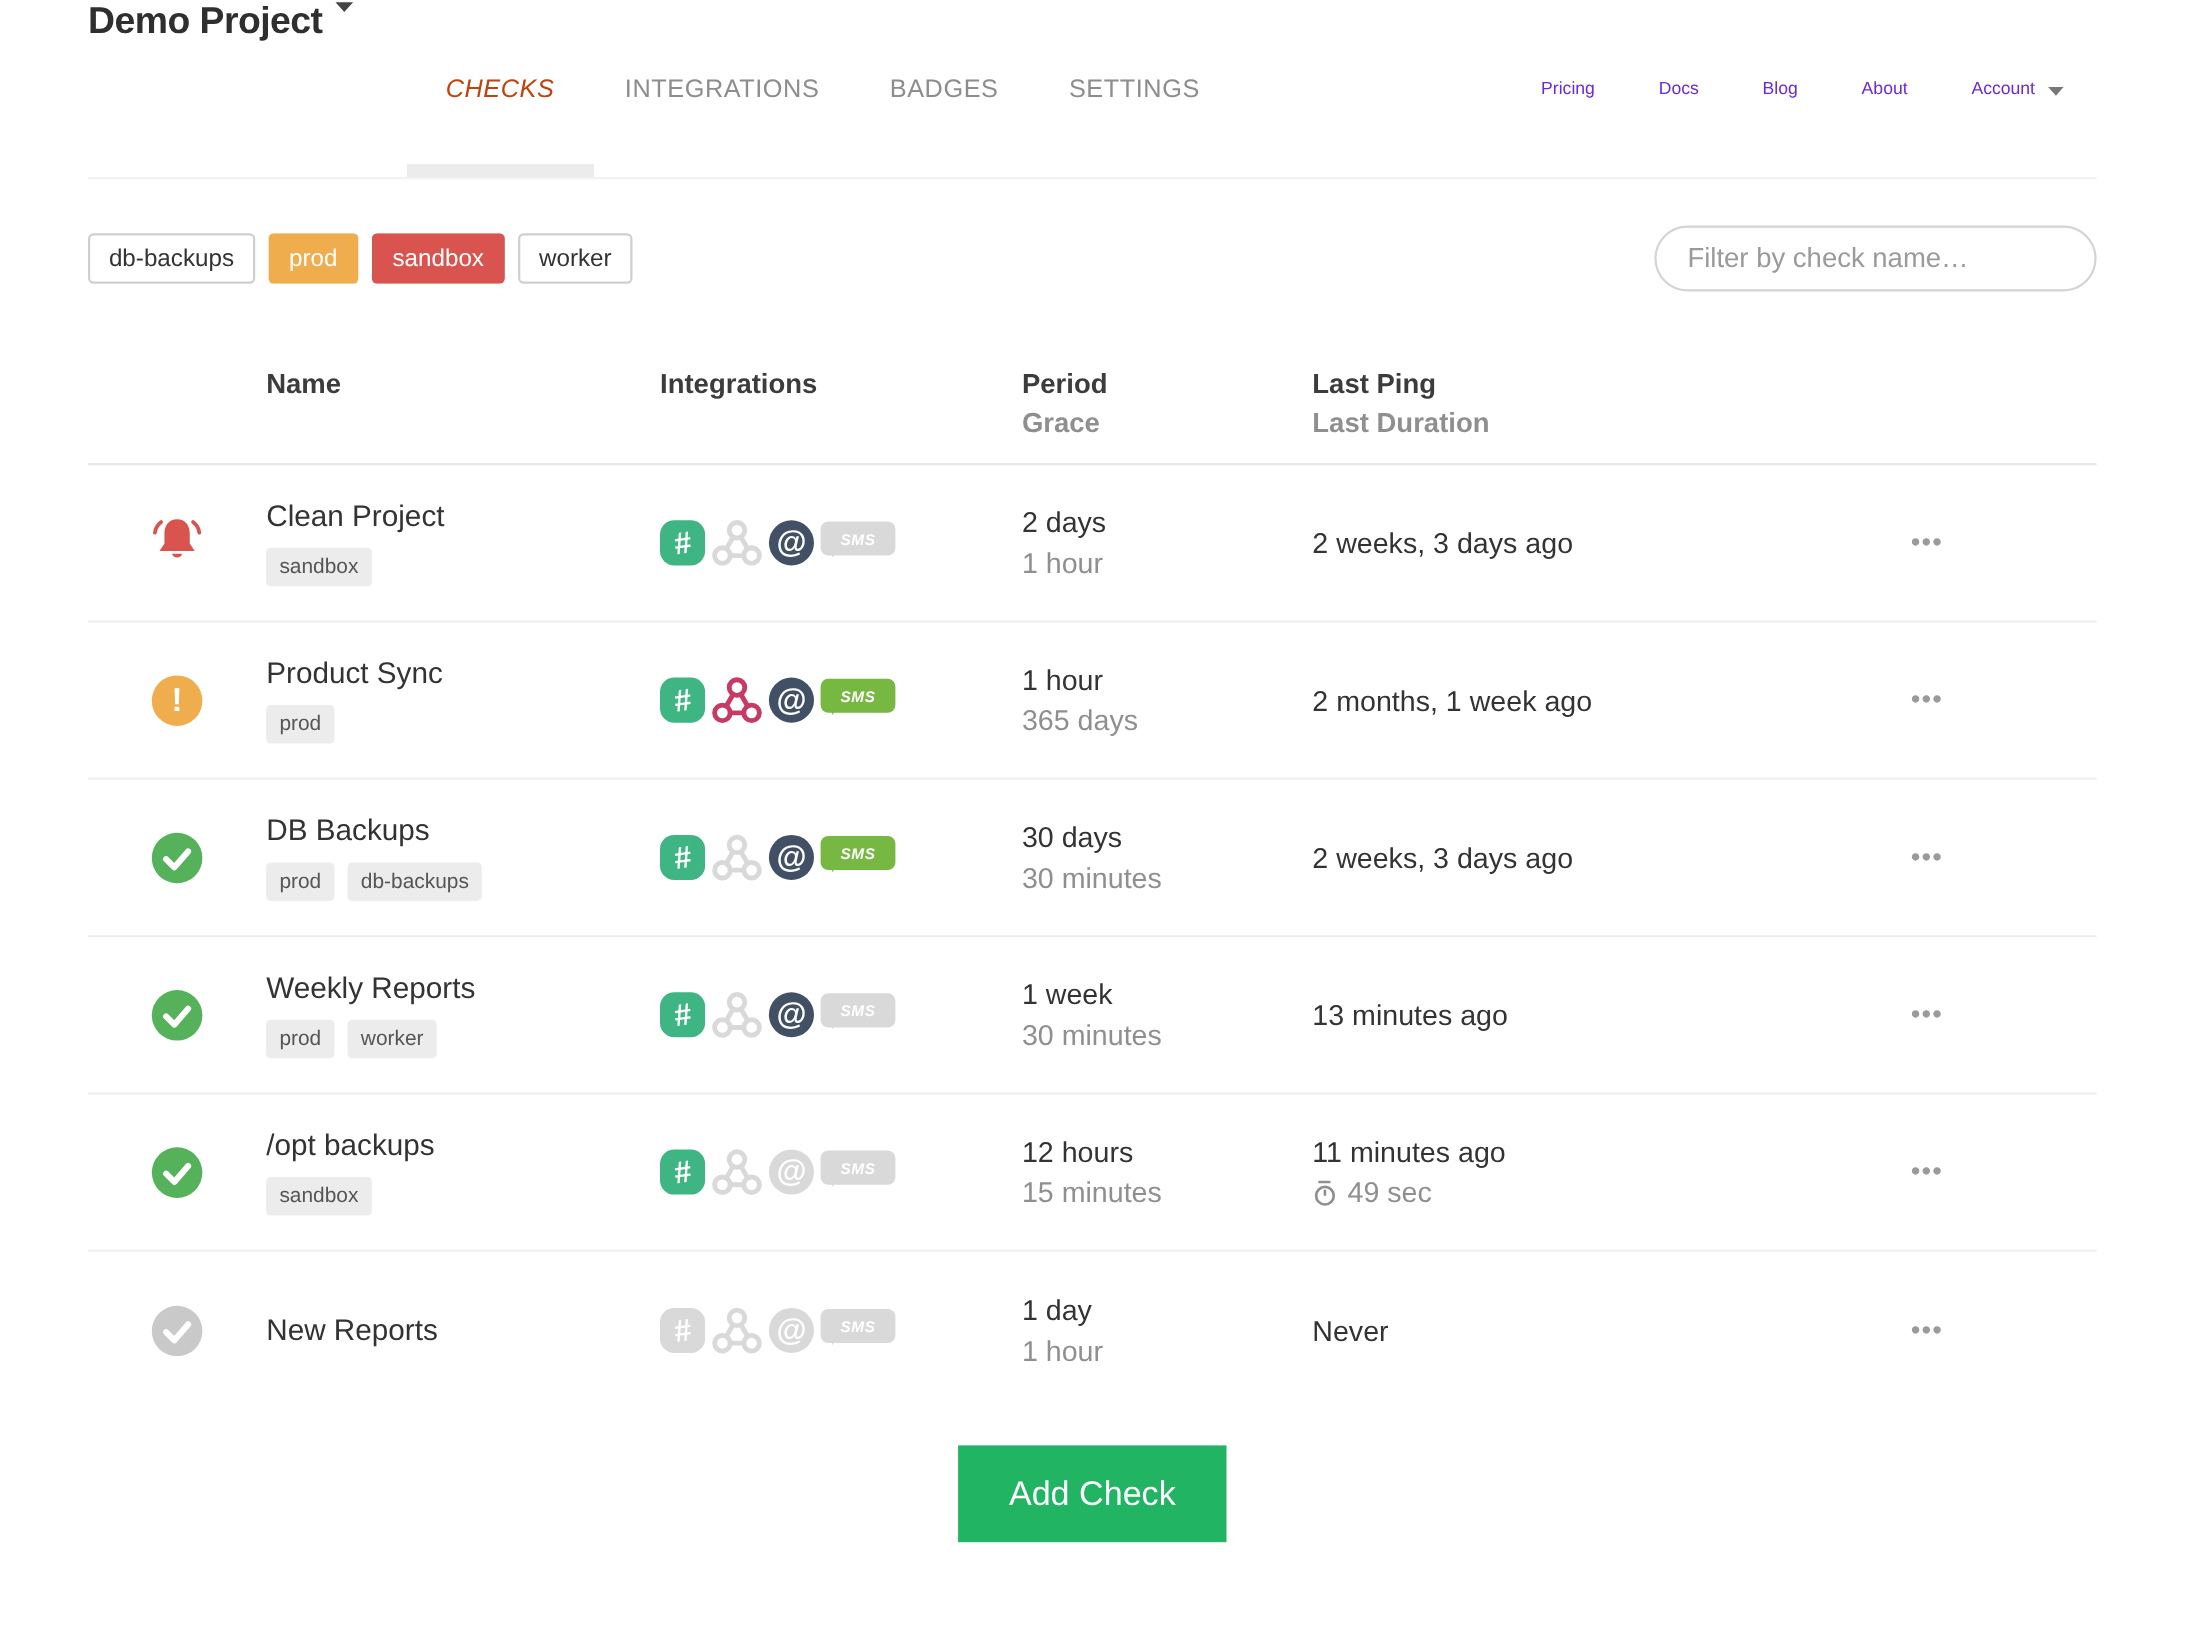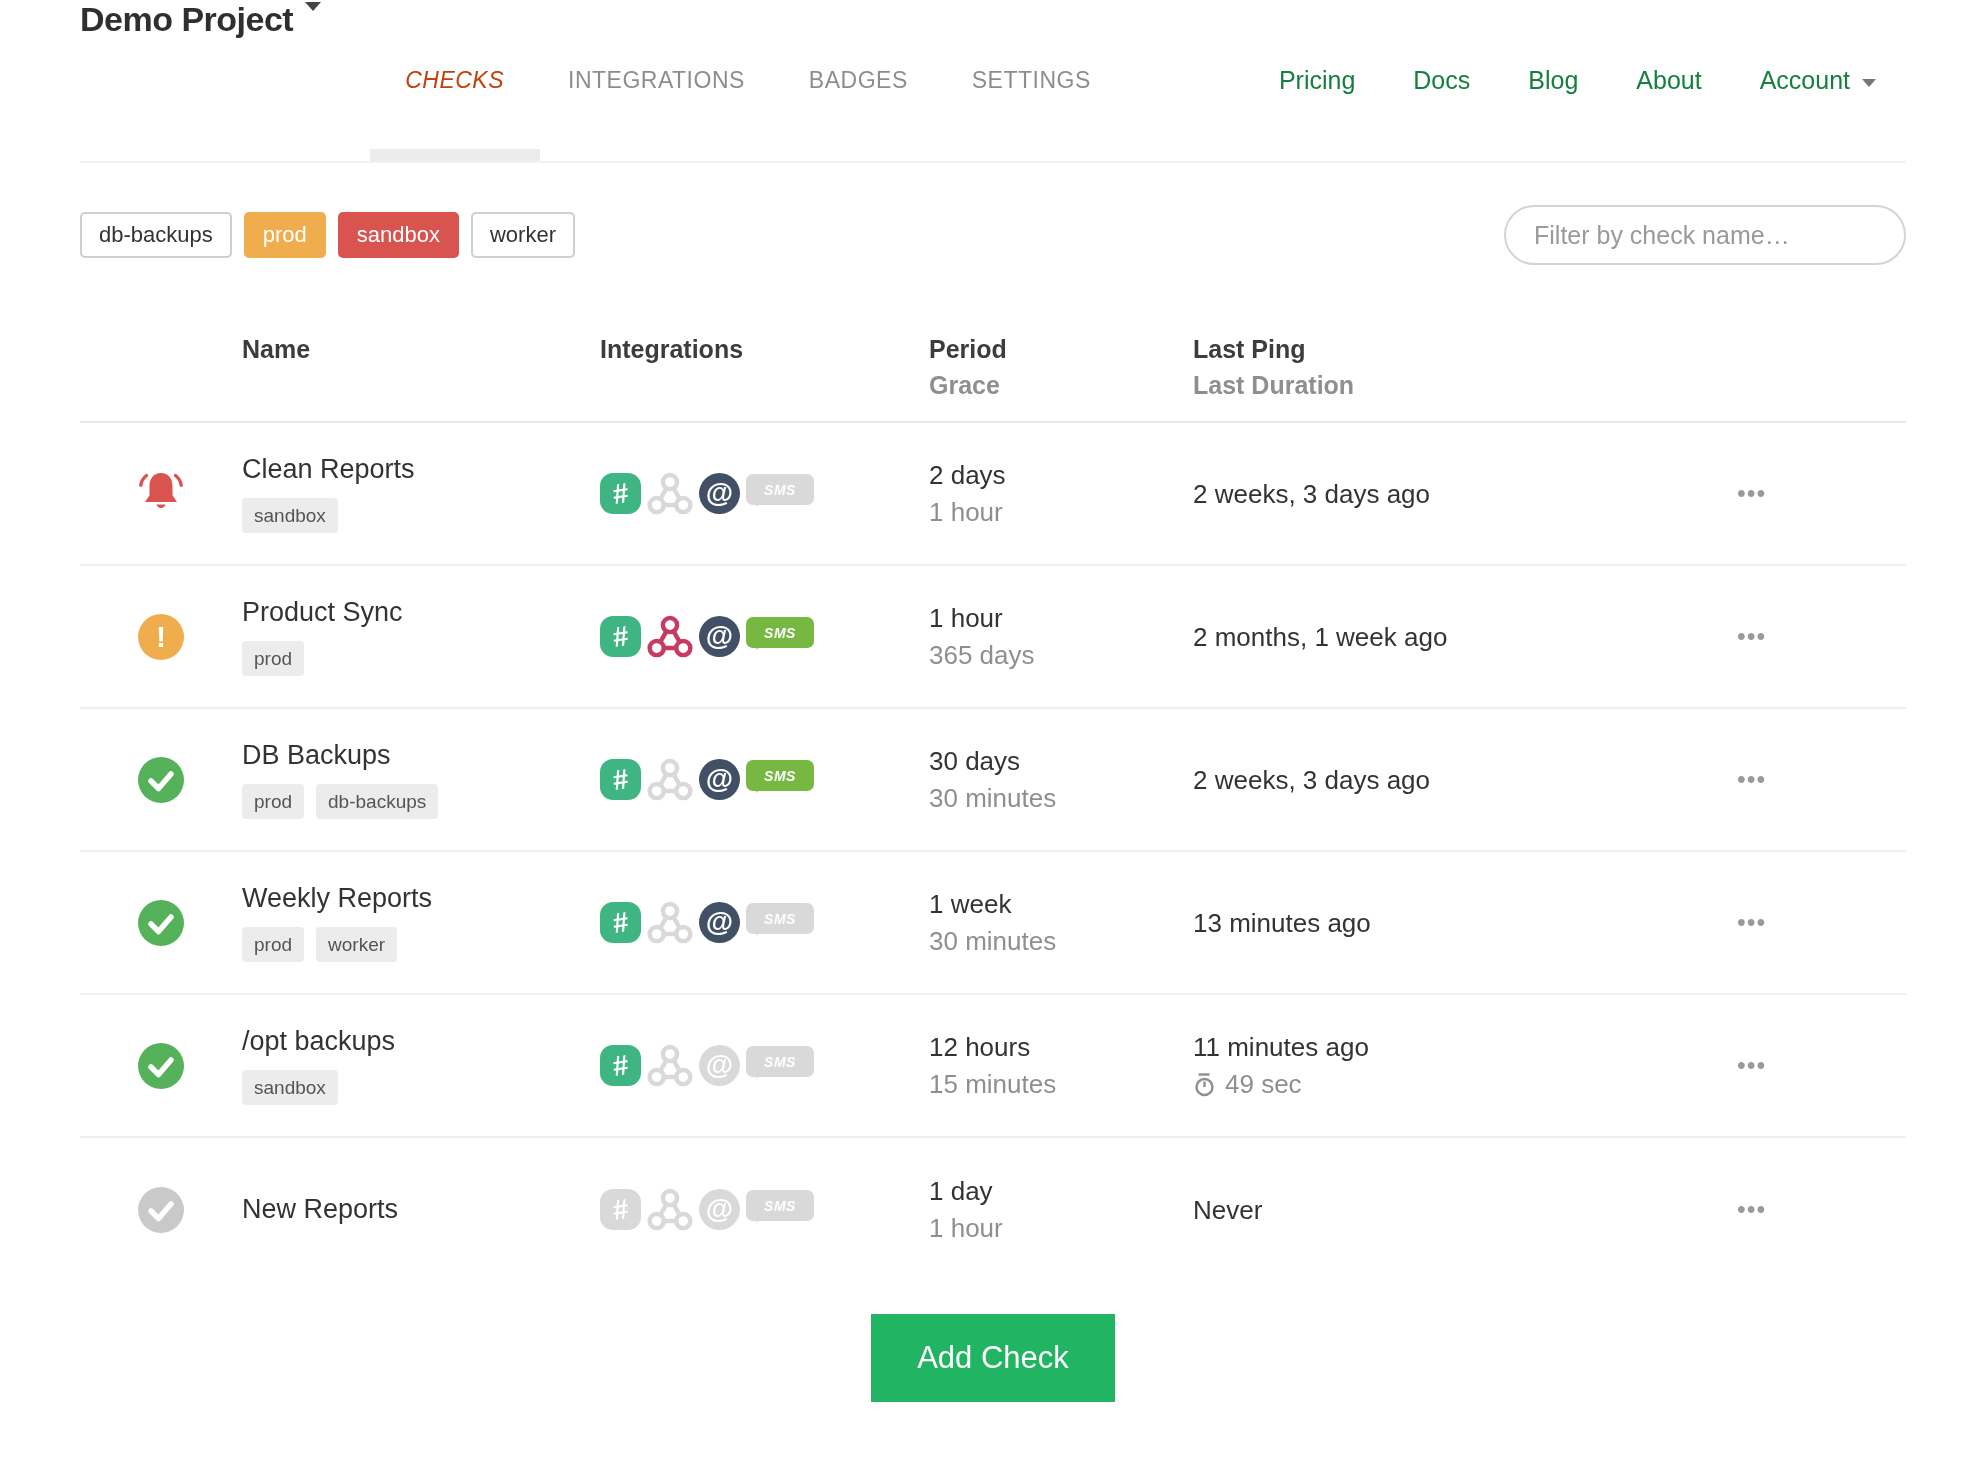--- a/index.html
+++ b/index.html
@@ -17,21 +17,21 @@
   .caret { width:0; height:0; display:inline-block; border-left:8px solid transparent;
            border-right:8px solid transparent; border-top:9px solid #444; margin-left:12px; position:relative; top:2px;}
   .caret.small { border-left-width:7px; border-right-width:7px; border-top-width:8px; border-top-color:#777; }
   .tabs { display:flex; margin-left:84px; gap:64px; }
   .tab { display:flex; align-items:center; position:relative; font-size:23px; letter-spacing:0.5px;
          color:#8d8d8d; cursor:pointer; text-decoration:none; }
   .tab.active { color:#c2410c;font-style:italic; }
   .tab.active::after { content:""; position:absolute; bottom:0; left:50%; transform:translateX(-50%);
                        width:170px; height:12px; background:#ececec; }
   .links { margin-left:auto; display:flex; gap:58px; align-items:center; margin-right:30px; }
-  .navlink { font-size:25px; color:#15803d; cursor:pointer; text-decoration:none; display:flex; align-items:center; }
+  .navlink { font-size:16px; color:#6d28d9; cursor:pointer; text-decoration:none; display:flex; align-items:center; }
 
   
   .filter-row { margin-top:42px; display:flex; align-items:center; }
   .tag-filters { display:flex; gap:12px; }
   .tagbtn { height:46px; padding:0 17px; font-size:22px; border-radius:5px; border:2px solid transparent;
             background:#fff; cursor:pointer; font-family:inherit; }
   .tagbtn.outline { border-color:#cfcfcf; color:#333; }
   .tagbtn.orange { background:#f0ad4e; color:#fff; }
   .tagbtn.red { background:#d9534f; color:#fff; }
   .search { margin-left:auto; width:402px; height:60px; border:2px solid #d4d4d4; border-radius:30px;
@@ -148,21 +148,21 @@
         <svg class="bell" viewBox="0 0 48 48" width="48" height="48">
           <path fill="#d9534f" d="M24 5c-7.2 0-11.5 5.4-11.5 13v9.2L8 34h32l-4.5-6.8V18C35.5 10.4 31.2 5 24 5z"></path>
           <path fill="#d9534f" d="M19.4 36.5a4.8 4.8 0 0 0 9.2 0z"></path>
           <path fill="none" stroke="#d9534f" stroke-width="3.4" stroke-linecap="round" d="M9.5 7.5C6.2 10 4.3 13.4 3.8 17.3"></path>
           <path fill="none" stroke="#d9534f" stroke-width="3.4" stroke-linecap="round" d="M38.5 7.5c3.3 2.5 5.2 5.9 5.7 9.8"></path>
         </svg>
         
       </span>
     </div>
     <div class="col-name">
-      <div class="nm">Clean Reports</div>
+      <div class="nm">Clean Project</div>
       <div class="tags">
               <span class="rowtag">sandbox</span>
             </div>
     </div>
     <div class="col-intg">
       <span class="intg ic-slack on">
         <span class="hash">#</span>
       </span>
       <span class="intg ic-webhook">
         <svg viewBox="0 0 52 52" width="46" height="46" fill="none" stroke="currentColor" stroke-width="5">

